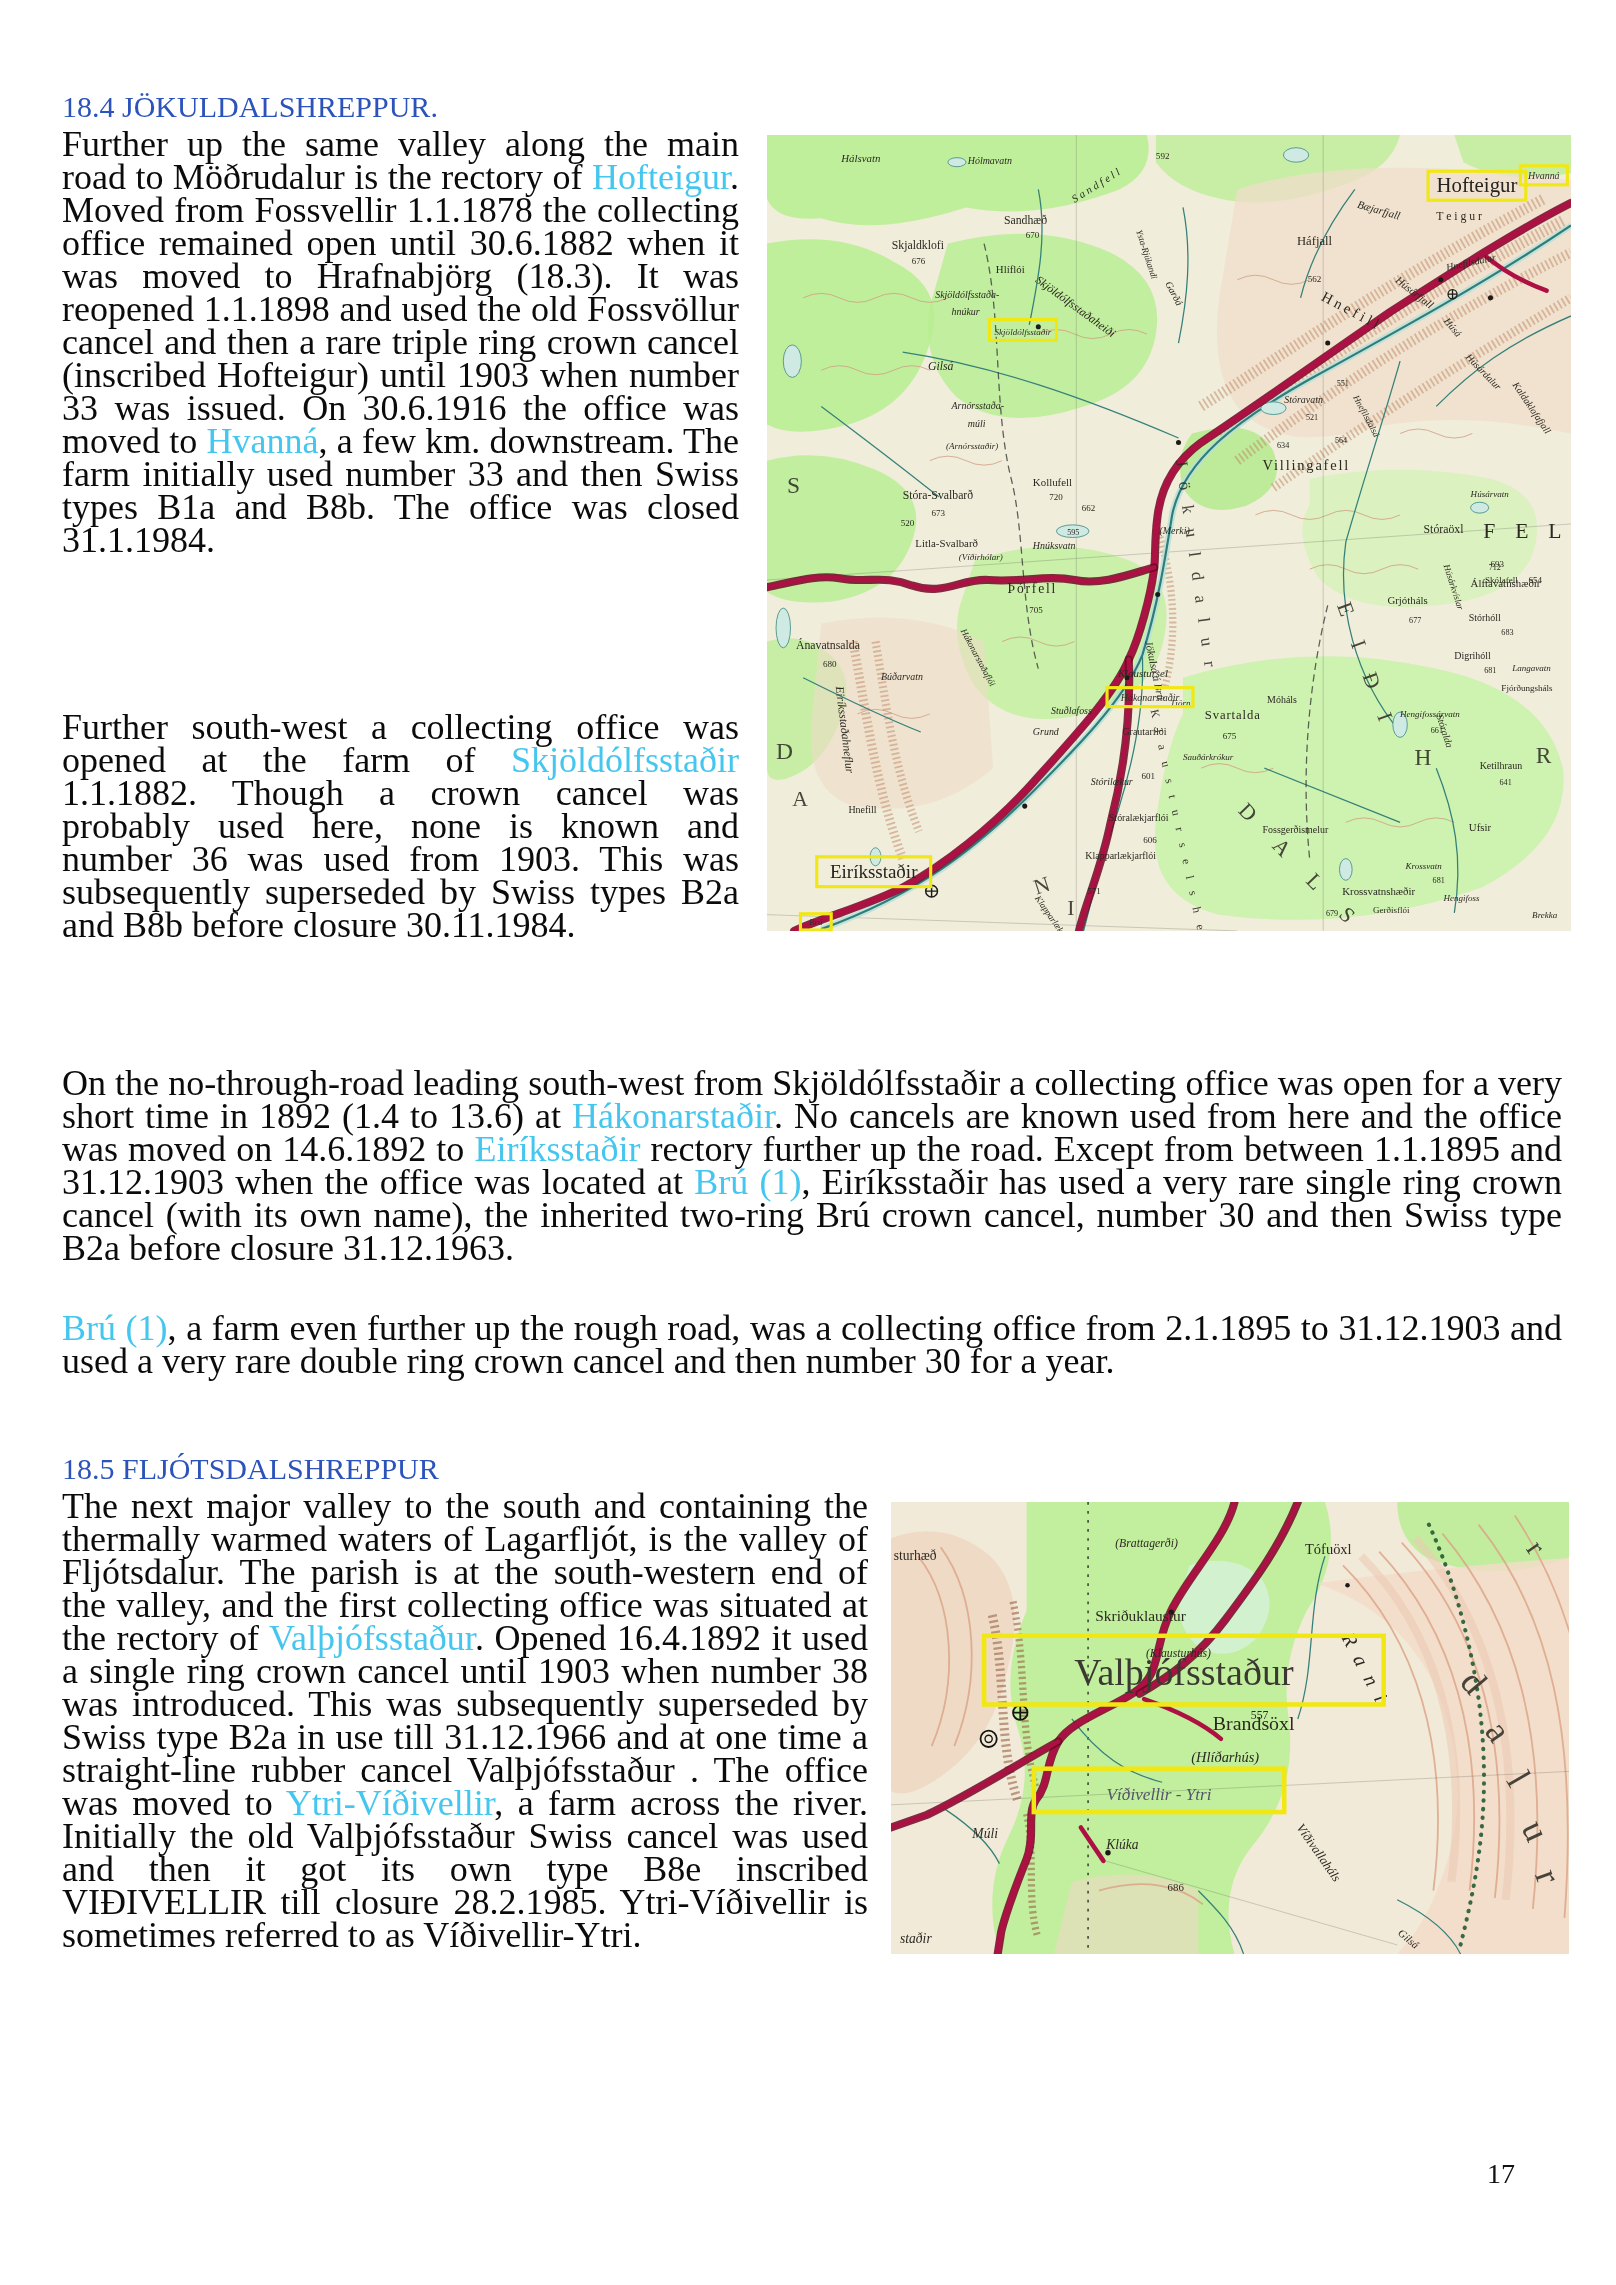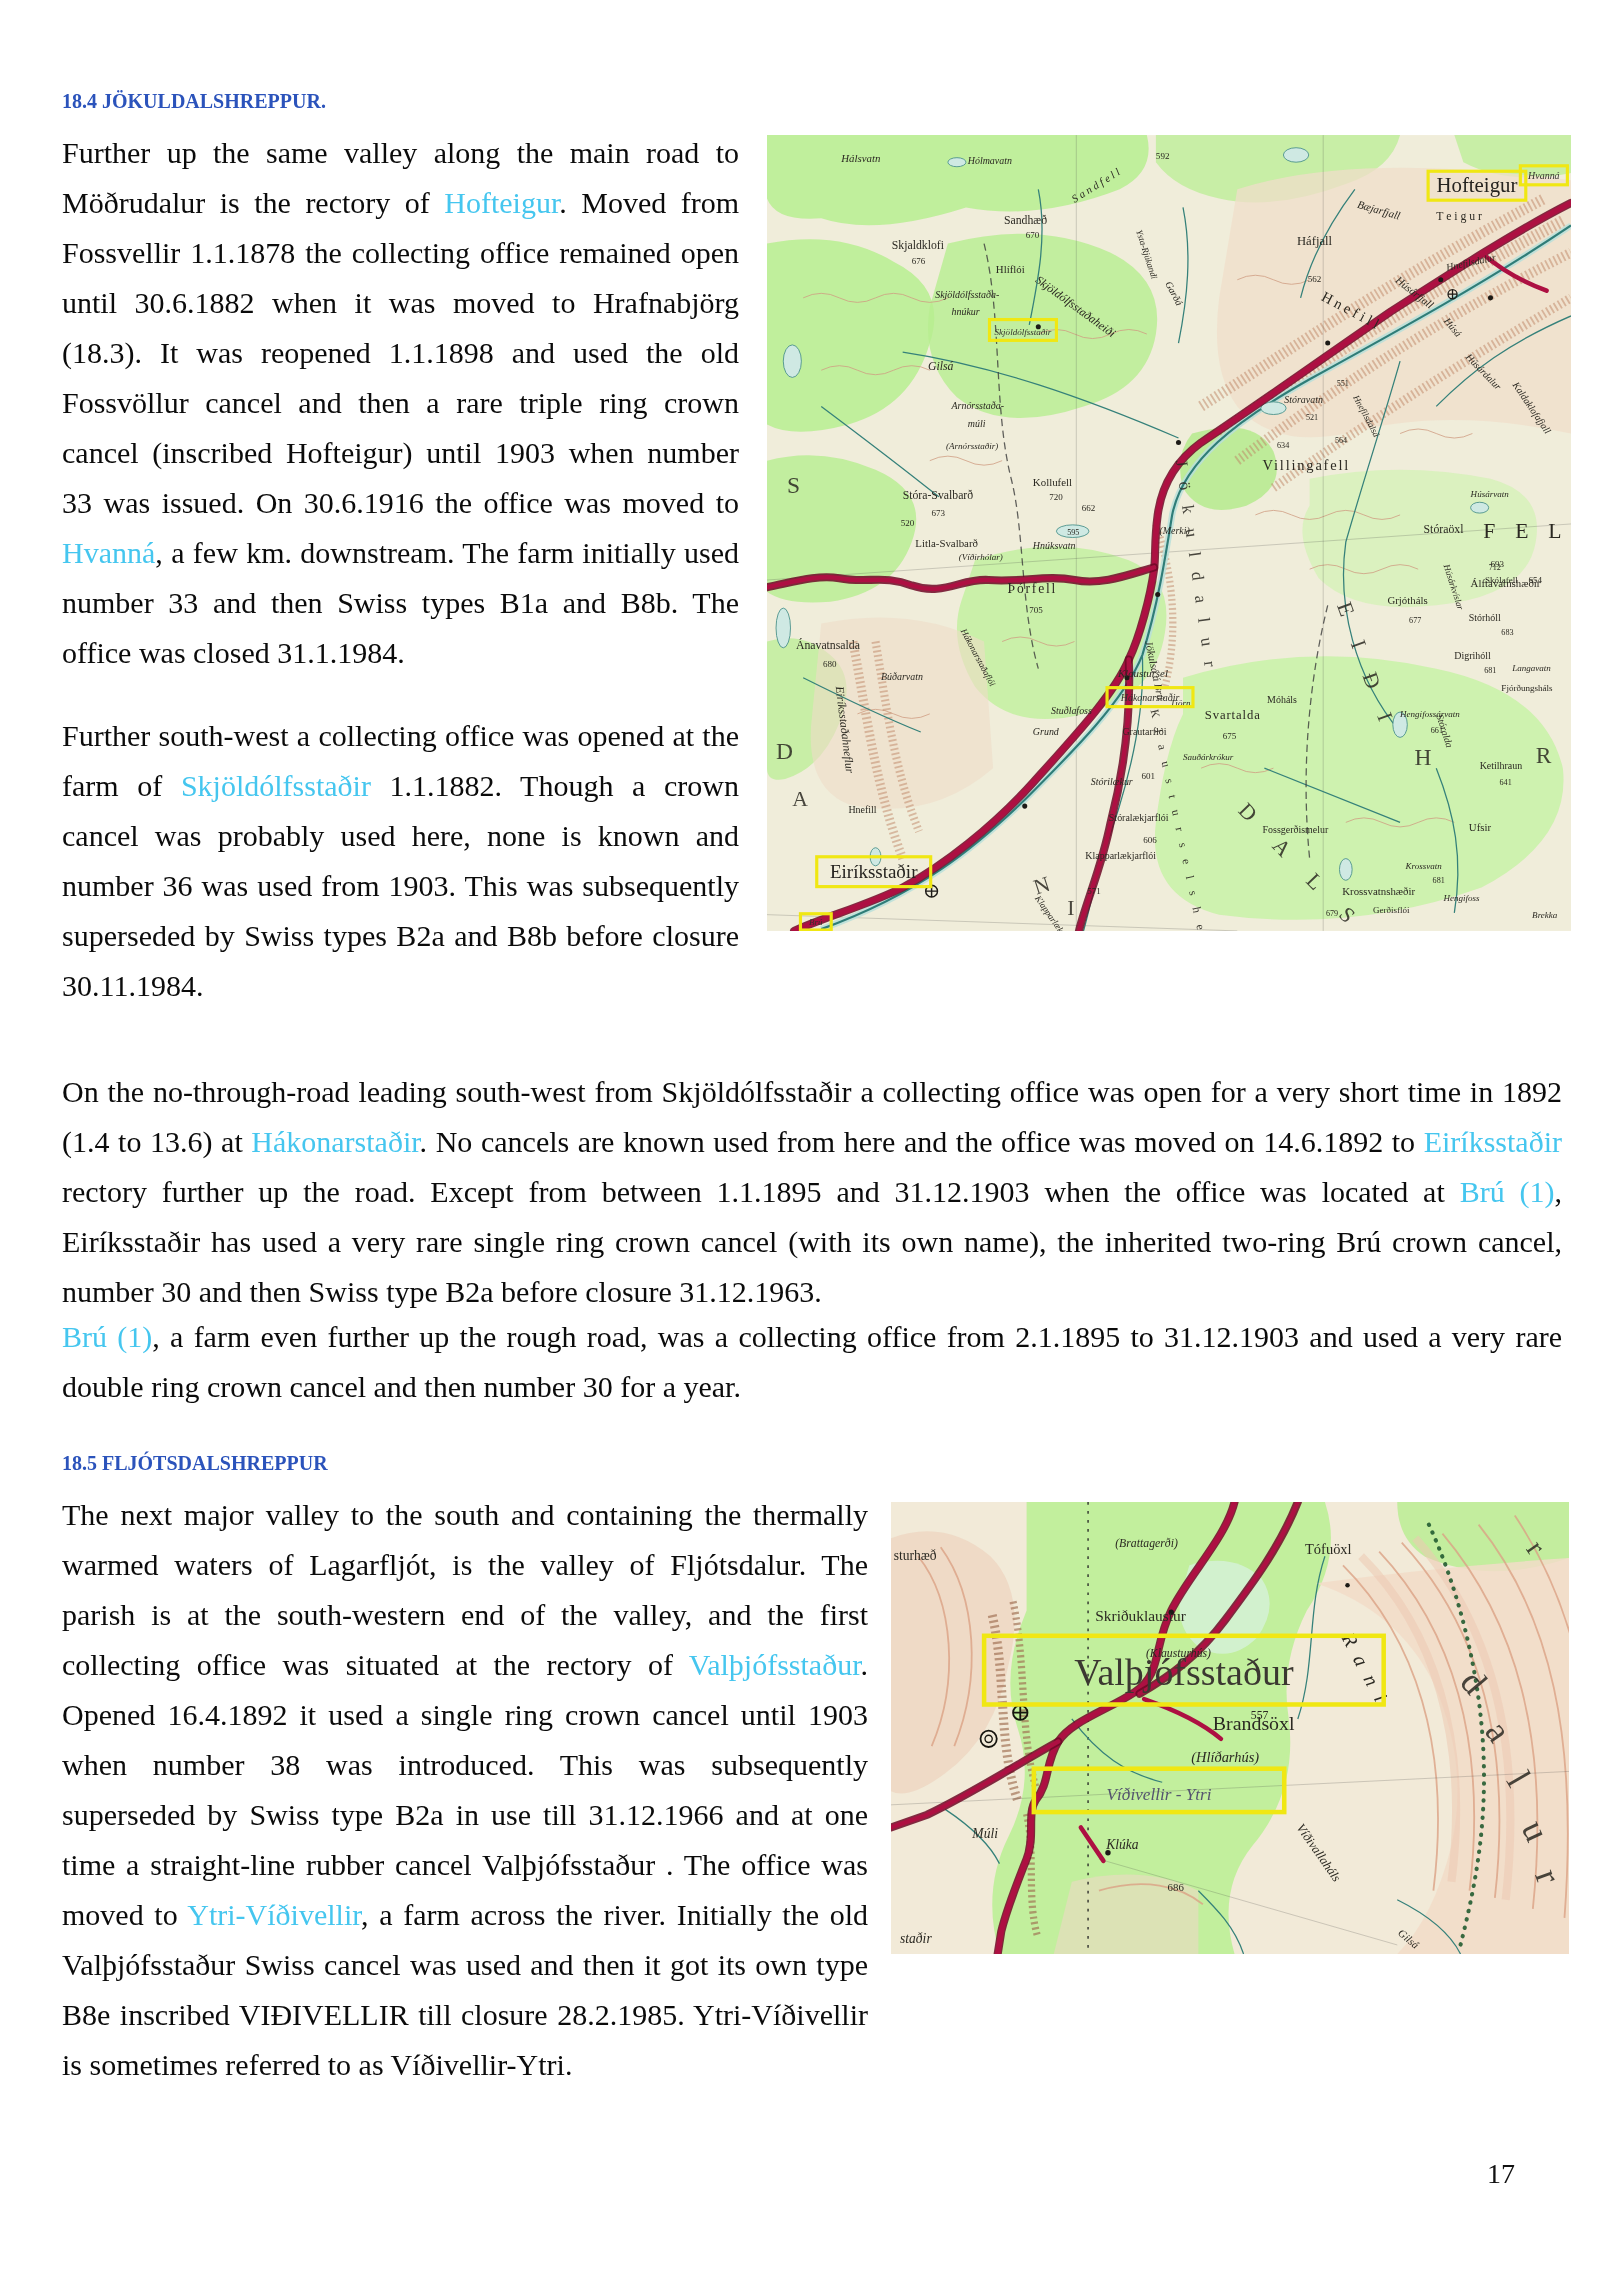--- a/index.html
+++ b/index.html
@@ -1,19 +1,19 @@
 <!DOCTYPE html>
 <html style="font-size:14.5px"><head>
 <meta charset="utf-8">
 <style>
   html,body{margin:0;padding:0;background:#9a9a9a;}
   .page{position:relative;width:1617px;height:2285px;background:#ffffff;
         font-family:"Liberation Serif",serif;color:#0b0b0b;overflow:hidden;}
-  .heading{position:absolute;font-size:20px;font-weight:bold;color:#2b53bb;white-space:nowrap;}
-  .para{position:absolute;font-size:30px;line-height:50px;text-align:justify;color:#0b0b0b;}
+  .heading{position:absolute;font-size:30px;font-weight:normal;color:#2b53bb;white-space:nowrap;}
+  .para{position:absolute;font-size:36px;line-height:33px;text-align:justify;color:#0b0b0b;}
   .doclink{color:#45c6ef;}
   .pagenum{position:absolute;font-size:28px;color:#111;}
   .mapbox{position:absolute;}
   svg{display:block;font-family:"Liberation Serif",serif;}
   .cas{stroke:#6d0826;stroke-width:9;fill:none;stroke-linecap:round;opacity:.85;}
   .road{stroke:#ad1042;stroke-width:6.2;fill:none;stroke-linecap:round;}
   .road2{stroke:#ad1042;stroke-width:5;fill:none;stroke-linecap:round;}
   .riv{stroke:#35817a;fill:none;stroke-width:1.4;}
   .rivmain{stroke:#2f7d78;fill:none;stroke-width:2.4;}
   .rivpale{stroke:#b9dfd9;fill:none;stroke-width:7;opacity:.85;}

